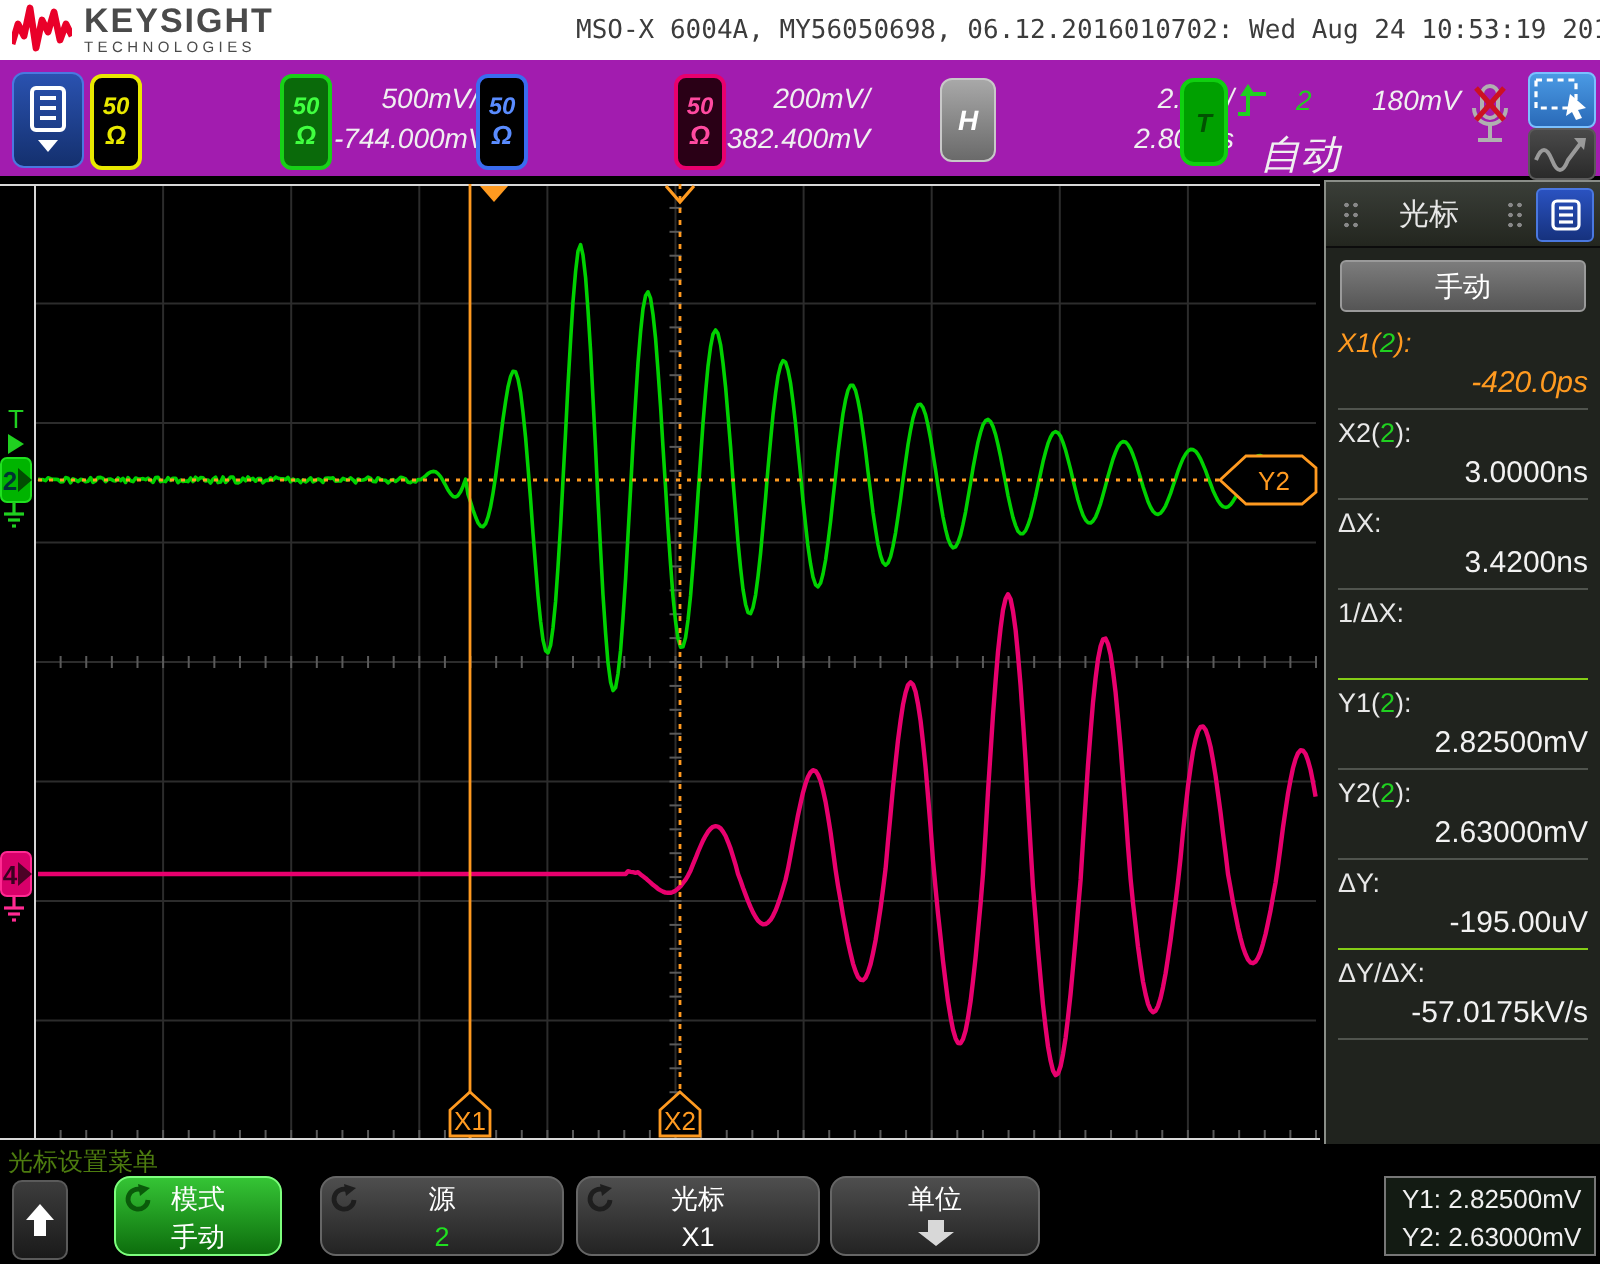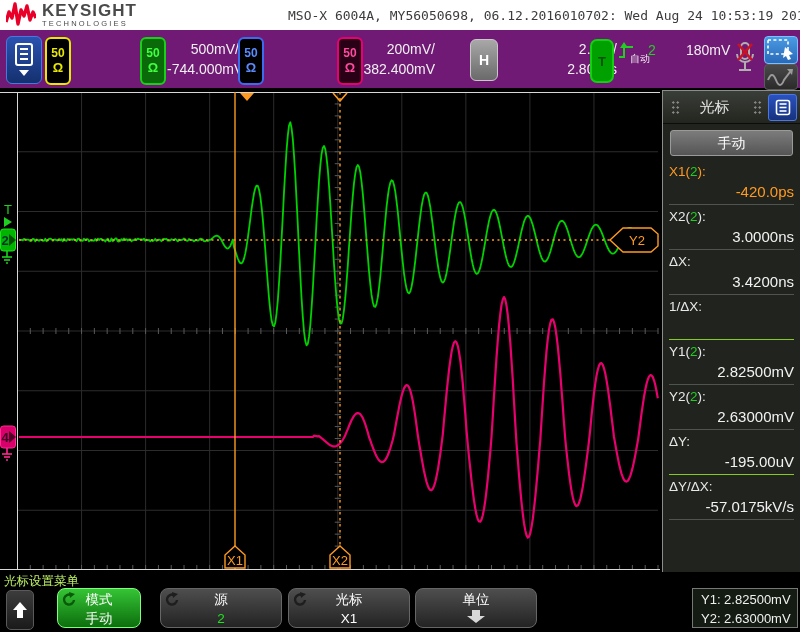--- a/index.html
+++ b/index.html
@@ -7,39 +7,39 @@
     font-family:"Liberation Sans",sans-serif;-webkit-font-smoothing:none;}
   
   .titlebar{position:absolute;left:0;top:0;width:800px;height:30px;background:#ffffff;}
   .logo{position:absolute;left:6px;top:2px;display:flex;align-items:center;}
   .logo-text{margin-left:6px;color:#4a4a4a;line-height:1;}
   .logo-name{font-weight:bold;font-size:17px;letter-spacing:1px;}
   .logo-sub{font-size:7.5px;letter-spacing:2.2px;margin-top:1px;}
   .title-text{position:absolute;left:288px;top:8px;width:510px;color:#3c3c3c;
     font-family:"DejaVu Sans Mono",monospace;font-size:13px;white-space:nowrap;}
   
-  .toolbar{position:absolute;left:0;top:30px;width:800px;height:58px;background:#701a75;}
+  .toolbar{position:absolute;left:0;top:30px;width:800px;height:58px;background:#a21caf;font-style:italic;}
   .menu-btn{position:absolute;left:6px;top:6px;width:34px;height:46px;border-radius:6px;
     background:linear-gradient(180deg,#2a52b0,#14306e);border:1px solid #4a78e0;
     display:flex;flex-direction:column;align-items:center;justify-content:center;}
   .badge{position:absolute;width:22px;height:44px;top:7px;border-radius:6px;border:2px solid;
     display:flex;flex-direction:column;align-items:center;justify-content:center;
     font-size:12px;font-weight:bold;line-height:1.2;}
   .badge .ohm{font-size:13px;}
   .b-yellow{border-color:#e8e800;color:#e8e800;background:#000;}
   .b-green{border-color:#18d018;color:#40ff40;background:#0a6a0a;}
   .b-blue{border-color:#3a6cf0;color:#5a8cff;background:#000;}
   .b-pink{border-color:#e8006e;color:#ff4aa0;background:#2a0016;}
   .chan-text{position:absolute;top:9px;color:#f0f0f0;font-size:14px;text-align:right;line-height:20px;white-space:nowrap;}
   .hbadge{position:absolute;top:9px;width:26px;height:40px;border-radius:6px;background:linear-gradient(180deg,#a8a8a8,#6a6a6a);
     border:1px solid #c8c8c8;color:#fff;font-size:14px;font-weight:bold;display:flex;align-items:center;justify-content:center;}
   .tbadge{position:absolute;left:590px;top:9px;width:20px;height:40px;border-radius:7px;background:#00a000;
     border:2px solid #10d010;color:#025202;font-size:13px;font-weight:bold;display:flex;align-items:center;justify-content:center;}
   .trig-src{position:absolute;left:648px;top:12px;color:#20d020;font-size:14px;}
-  .trig-mode{position:absolute;left:630px;top:22px;color:#f0f0f0;font-size:10px;}
+  .trig-mode{position:absolute;left:630px;top:34px;color:#f0f0f0;font-size:20px;}
   .trig-level{position:absolute;left:686px;top:12px;color:#f0f0f0;font-size:14px;}
   .mic-btn{position:absolute;left:730px;top:10px;width:30px;height:42px;}
   .touch-btn{position:absolute;left:764px;top:6px;width:32px;height:26px;border-radius:4px;
     background:linear-gradient(180deg,#4a9ae4,#2a6ab8);border:1px solid #7ac0ff;}
   .zone-btn{position:absolute;left:764px;top:34px;width:32px;height:24px;border-radius:4px;
     background:linear-gradient(180deg,#4a4a4a,#2a2a2a);border:1px solid #5a5a5a;}
   
   .plot-svg{position:absolute;left:0;top:92px;}
   
   .rpanel{position:absolute;left:662px;top:90px;width:138px;height:482px;background:#20231e;
@@ -53,34 +53,34 @@
   .rp-menu-btn{position:absolute;right:3px;top:3px;width:27px;height:25px;border-radius:3px;
     background:linear-gradient(180deg,#2a52c0,#16327e);border:1px solid #4a78e0;
     display:flex;align-items:center;justify-content:center;}
   .manual-btn{margin:6px 7px 4px 7px;height:24px;border-radius:3px;background:linear-gradient(180deg,#7c7c7c,#555);
     border:1px solid #9a9a9a;color:#fff;font-size:14px;text-align:center;line-height:24px;}
   .cur-rows{margin:0 6px;}
   .cur-row{height:45px;border-bottom:1px solid #50544e;padding-top:2px;box-sizing:border-box;}
   .cur-row.group-end{border-bottom:1px solid #84cc16;}
   .cur-label{font-size:13.5px;color:#e8e8e8;line-height:19px;}
   .cur-value{font-size:15px;color:#f2f2f2;text-align:right;line-height:22px;}
-  .cur-row.hl .cur-label,.cur-row.hl .cur-value{color:#ff9a20;}
+  .cur-row.hl .cur-label,.cur-row.hl .cur-value{color:#ff9a20;font-style:italic;}
   .ch-green{color:#20d020;}
   
   .bbar{position:absolute;left:0;top:572px;width:800px;height:60px;background:#000;}
-  .bbar-title{position:absolute;left:4px;top:1px;color:#bef264;font-size:12.5px;}
+  .bbar-title{position:absolute;left:4px;top:1px;color:#4d7c0f;font-size:12.5px;}
   .up-btn{position:absolute;left:6px;top:18px;width:26px;height:38px;border-radius:5px;
     background:linear-gradient(180deg,#3c3c3c,#1a1a1a);border:1px solid #5a5a5a;
     display:flex;align-items:center;justify-content:center;}
   .softkey{position:absolute;top:16px;height:40px;border-radius:8px;box-sizing:border-box;
     text-align:center;color:#fff;font-size:13.5px;line-height:19px;padding-top:1px;}
   .sk-green{background:linear-gradient(180deg,#35c435,#0d6e0d);border:1px solid #7dff7d;}
   .sk-gray{background:linear-gradient(180deg,#4e4e4e,#232323);border:1px solid #666;}
   .sk-knob{position:absolute;left:4px;top:3px;}
-  .sk1{left:57px;width:84px;} .sk2{left:160px;width:122px;} .sk3{left:288px;width:122px;} .sk4{left:415px;width:122px;}
+  .sk1{left:57px;width:84px;} .sk2{left:160px;width:122px;} .sk3{left:288px;width:122px;} .sk4{left:415px;width:105px;}
   .sk-val-green{color:#20e020;}
   .readout{position:absolute;top:16px;height:40px;background:#131b13;border:1px solid #777;
     box-sizing:border-box;color:#f0f0f0;font-size:13px;line-height:19px;padding:1px 0 0 8px;white-space:nowrap;}
   .ro-x{left:543px;width:147px;} .ro-y{left:692px;width:106px;}
   .ro-orange{color:#ff9a20;}
 </style>
 </head>
 <body>
 
 <div id="screen">

